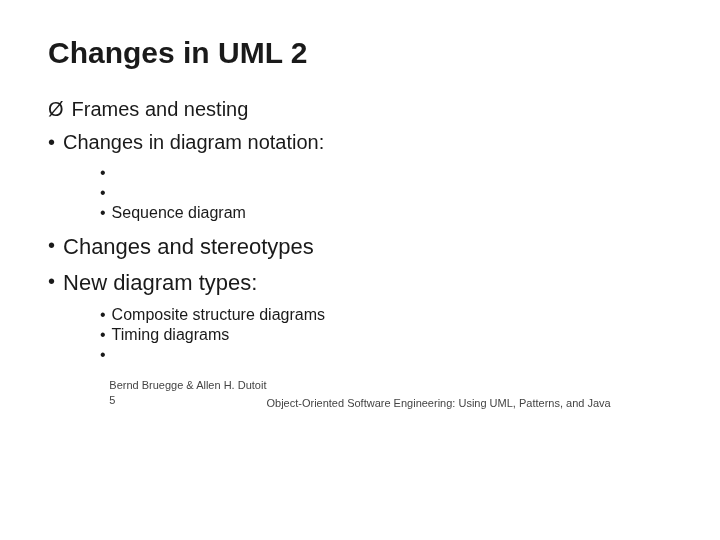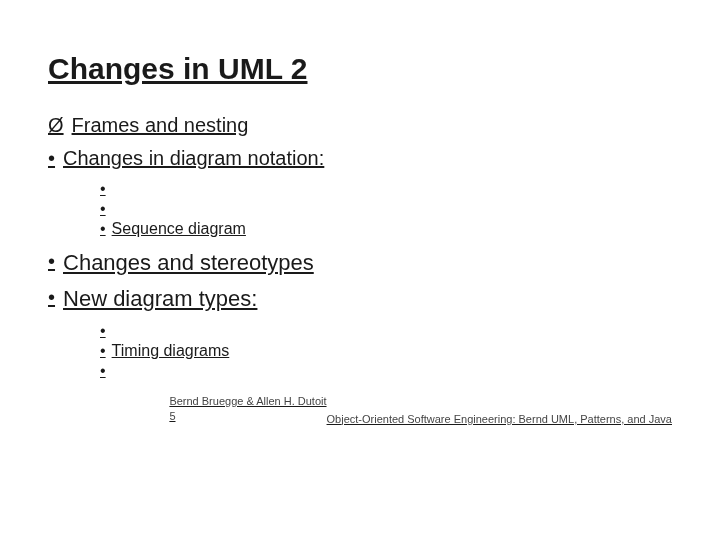--- a/index.html
+++ b/index.html
@@ -13,25 +13,24 @@
       height: 540px;
       background-color: #ffffff;
       font-family: Arial, Helvetica, sans-serif;
       color: #1a1a1a;
       overflow: hidden;
     }
 
     .slide {
       width: 720px;
       height: 404px;
-      padding: 52px 48px 28px 48px;
+      padding: 36px 48px 28px 48px;
       display: flex;
       flex-direction: column;
       position: relative;
-      text-decoration: underline;
     }
 
     .slide-title {
       font-size: 30px;
       font-weight: bold;
       color: #1a1a1a;
       margin-bottom: 28px;
     }
 
     .content {
@@ -86,21 +85,21 @@
     .sub-item .sub-bullet {
       flex-shrink: 0;
     }
 
     .item-large {
       font-size: 22px;
     }
 
     .footer {
       display: flex;
-      justify-content: flex-end;
+      justify-content: center;
       align-items: flex-end;
       padding-top: 8px;
       border-top: none;
     }
 
     .footer-left {
       font-size: 11px;
       color: #444;
       line-height: 1.4;
     }
@@ -147,32 +146,33 @@
       <span>Changes and stereotypes</span>
     </div>
 
     <div class="item-bullet item-large">
       <span class="bullet-symbol">•</span>
       <span>New diagram types:</span>
     </div>
     <div class="sub-items">
       <div class="sub-item">
         <span class="sub-bullet">•</span>
+        <span>Composite structure diagrams</span>
       </div>
       <div class="sub-item">
         <span class="sub-bullet">•</span>
         <span>Timing diagrams</span>
       </div>
       <div class="sub-item">
         <span class="sub-bullet">•</span>
       </div>
     </div>
 
   </div>
 
   <div class="footer">
     <div class="footer-left">
       <span>Bernd Bruegge &amp; Allen H. Dutoit</span><br>
       <span>5</span>
     </div>
-    <div class="footer-right">Object-Oriented Software Engineering: Bernd UML, Patterns, and Java</div>
+    <div class="footer-right">Object-Oriented Software Engineering: Using UML, Patterns, and Java</div>
   </div>
 </div>
 
 </body></html>

